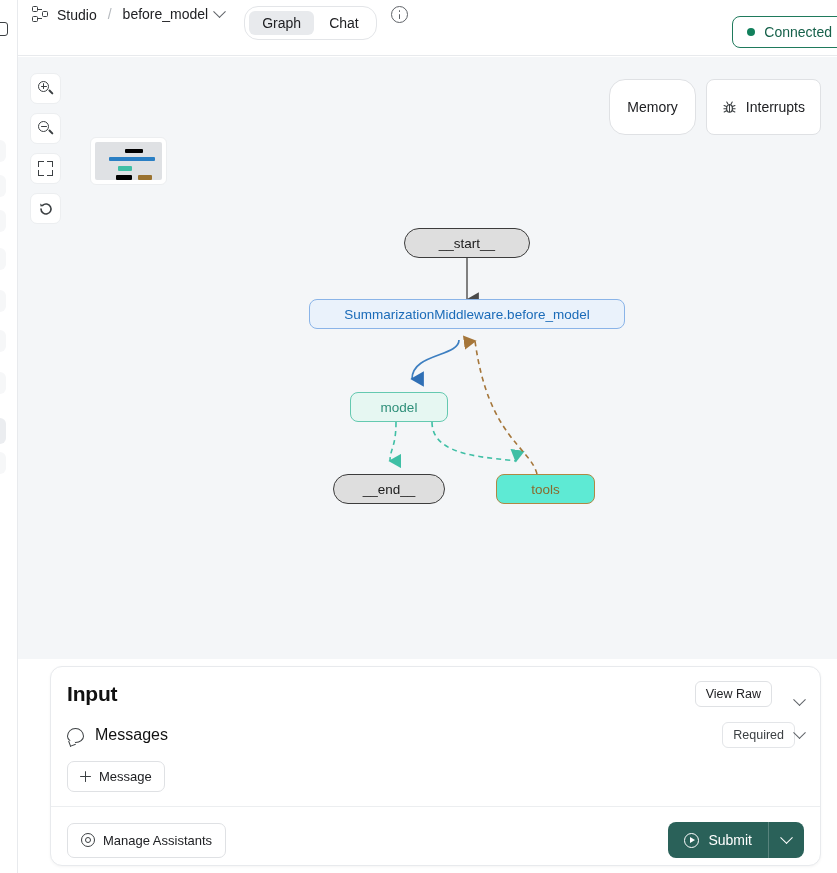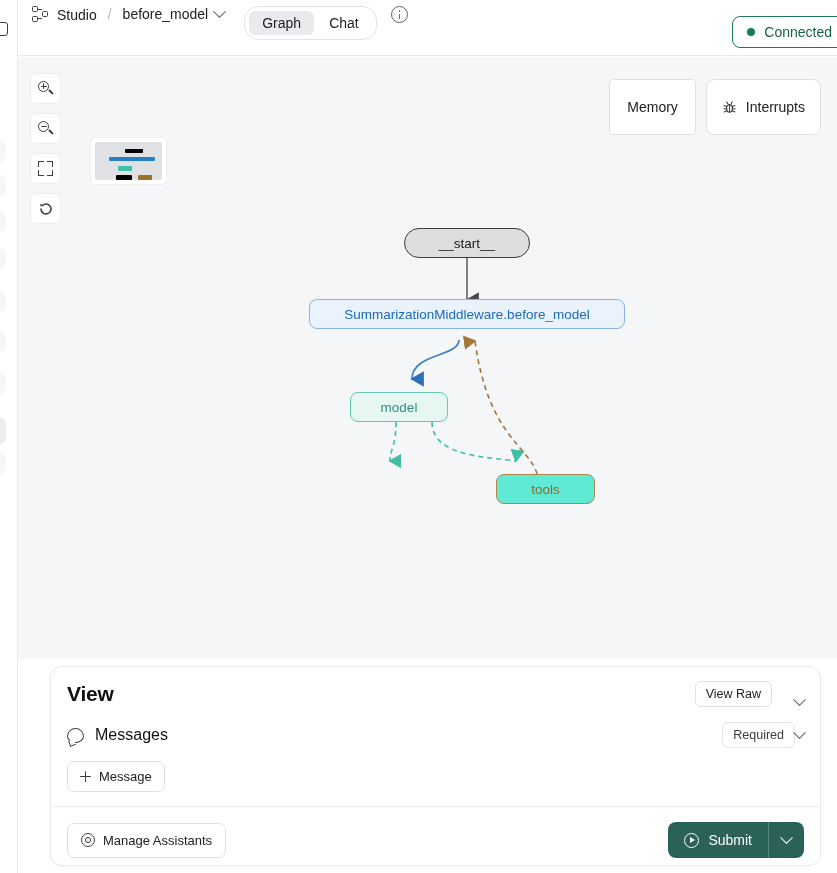--- a/index.html
+++ b/index.html
@@ -325,21 +325,21 @@
         <div class="mm-inner">
           <div class="mm-node" style="left:30px;top:7px;width:18px;height:4px;background:#000"></div>
           <div class="mm-node" style="left:14px;top:15px;width:46px;height:4px;background:#2a7fc4"></div>
           <div class="mm-node" style="left:23px;top:24px;width:14px;height:5px;background:#3fbfa5"></div>
           <div class="mm-node" style="left:21px;top:33px;width:16px;height:5px;background:#000"></div>
           <div class="mm-node" style="left:43px;top:33px;width:14px;height:5px;background:#9a7230"></div>
         </div>
       </div>
 
       <div style="position:absolute;right:16px;top:22px;display:flex;gap:10px">
-        <button class="sm-btn" style="font-size:14px;padding:19px 17px;border-radius:4px">Memory</button>
+        <button class="sm-btn" style="font-size:14px;padding:19px 17px;border-radius:16px">Memory</button>
         <button class="sm-btn" style="font-size:14px;padding:9px 15px;border-radius:8px;display:inline-flex;align-items:center;gap:9px">
           <svg width="15" height="15" viewBox="0 0 16 16">
             <ellipse cx="8" cy="9" rx="3.1" ry="4" fill="none" stroke="#3c4043" stroke-width="1.3"></ellipse>
             <path d="M8 5.2 V13" stroke="#3c4043" stroke-width="1.1"></path>
             <path d="M4.9 7 L2.2 5.8 M4.9 9.3 L2 9.3 M4.9 11.4 L2.3 12.8
                      M11.1 7 L13.8 5.8 M11.1 9.3 L14 9.3 M11.1 11.4 L13.7 12.8" stroke="#3c4043" stroke-width="1.15" stroke-linecap="round"></path>
             <path d="M6.2 4.1 L5.1 2.2 M9.8 4.1 L10.9 2.2" stroke="#3c4043" stroke-width="1.15" stroke-linecap="round"></path>
           </svg>
           <span>Interrupts</span>
         </button>
@@ -374,28 +374,31 @@
 
       <div class="node node-terminal" style="left:386px;top:171px;width:126px;height:30px">
         <span>__start__</span>
       </div>
       <div class="node node-middleware" style="left:291px;top:242px;width:316px;height:30px">
         <span>SummarizationMiddleware.before_model</span>
       </div>
       <div class="node node-model" style="left:332px;top:335px;width:98px;height:30px">
         <span>model</span>
       </div>
+      <div class="node node-terminal" style="left:315px;top:417px;width:112px;height:30px">
+        <span>__end__</span>
+      </div>
       <div class="node node-tools" style="left:478px;top:417px;width:99px;height:30px">
         <span>tools</span>
       </div>
     </div>
 
     <div class="input-panel">
       <div class="ip-head">
-        <span class="ip-title">View</span>
+        <span class="ip-title">Input</span>
         <div class="ip-head-right">
           <button class="sm-btn">View Raw</button>
           <span class="chev-sm"></span>
         </div>
       </div>
 
       <div class="ip-msgrow">
         <span class="bubble-icon"></span>
         <span class="msg-label">Messages</span>
         <div style="margin-left:auto;display:flex;align-items:center;">

